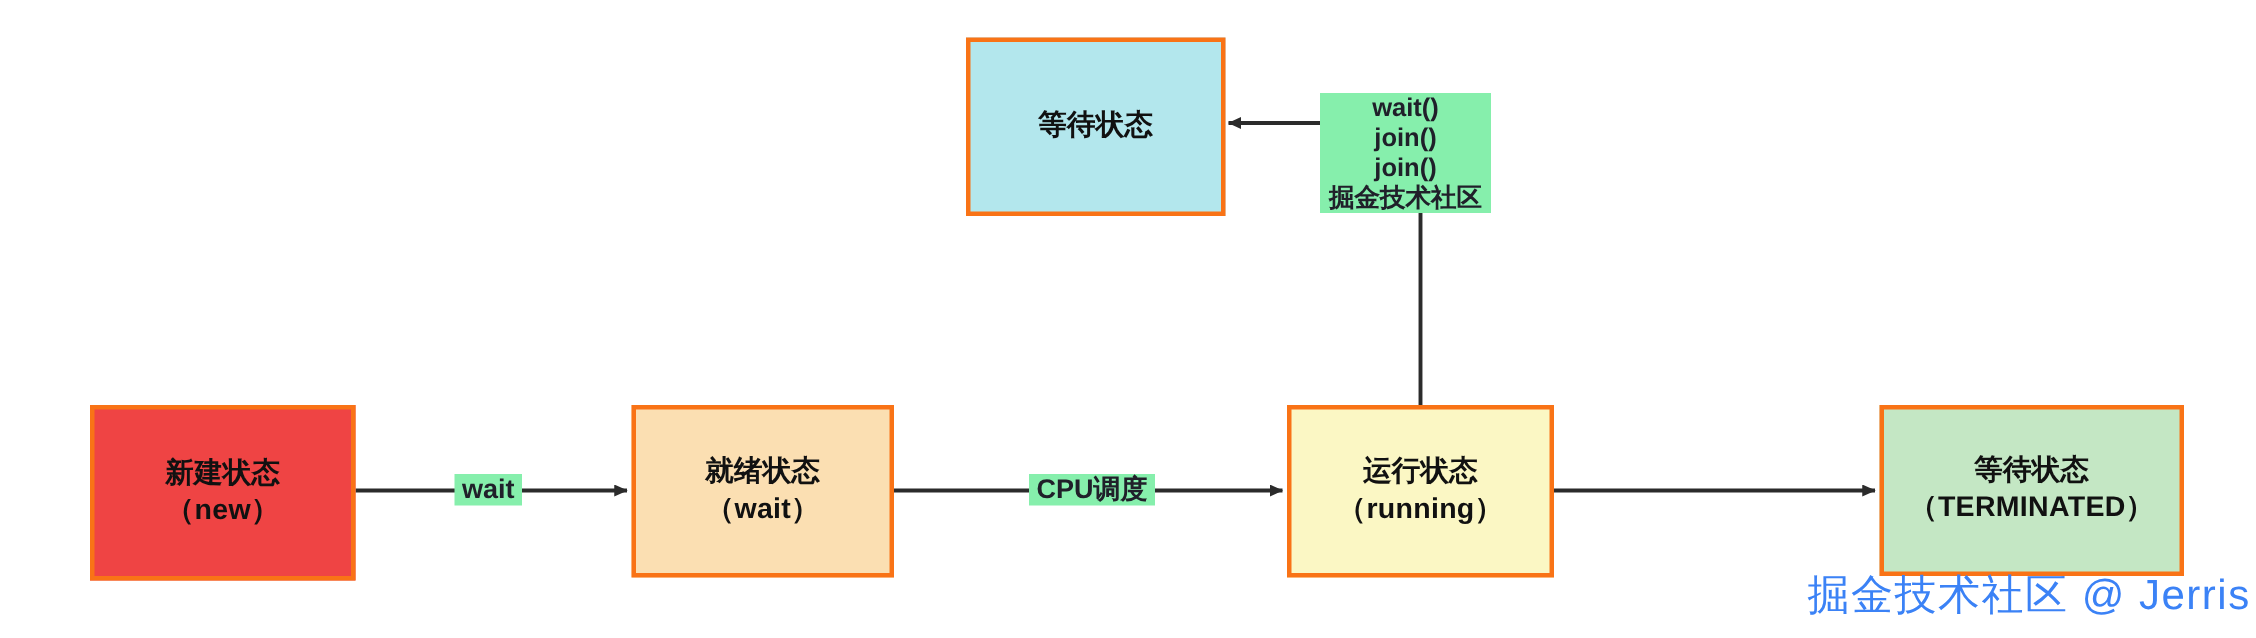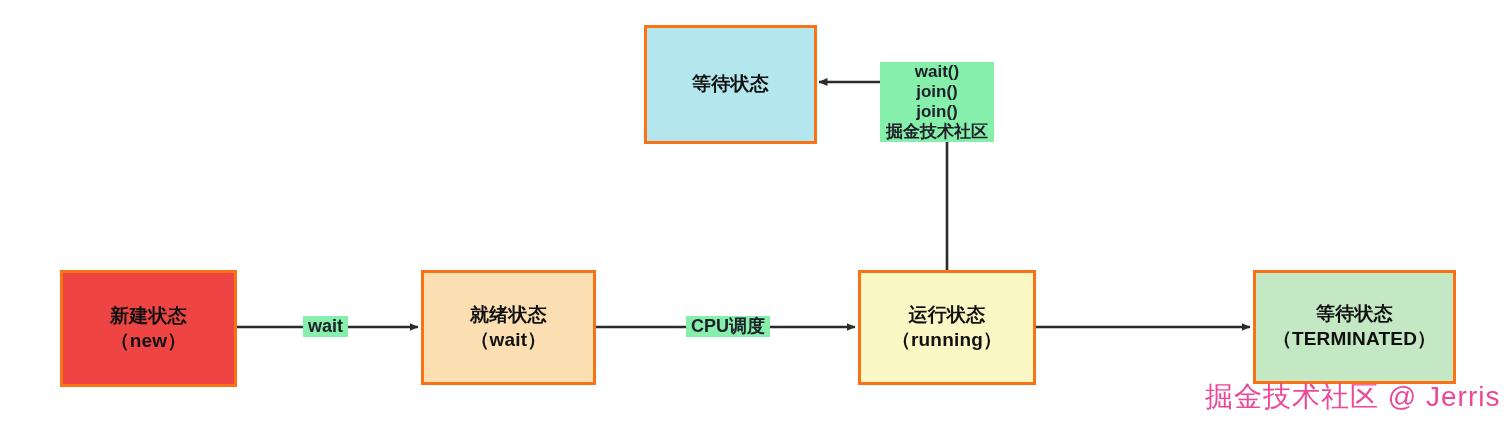--- a/index.html
+++ b/index.html
@@ -68,21 +68,21 @@
     width: 1504px;
     height: 425px;
     overflow: visible;
   }
 
   #watermark {
     position: absolute;
     left: 1205px;
     top: 378px;
     font-size: 28px;
-    color: #ec4899;
+    color: #3b82f6;
     font-weight: 400;
     white-space: nowrap;
     letter-spacing: 1px;
   }
 </style>
 </head>
 <body>
 
 <div id="canvas">
 

